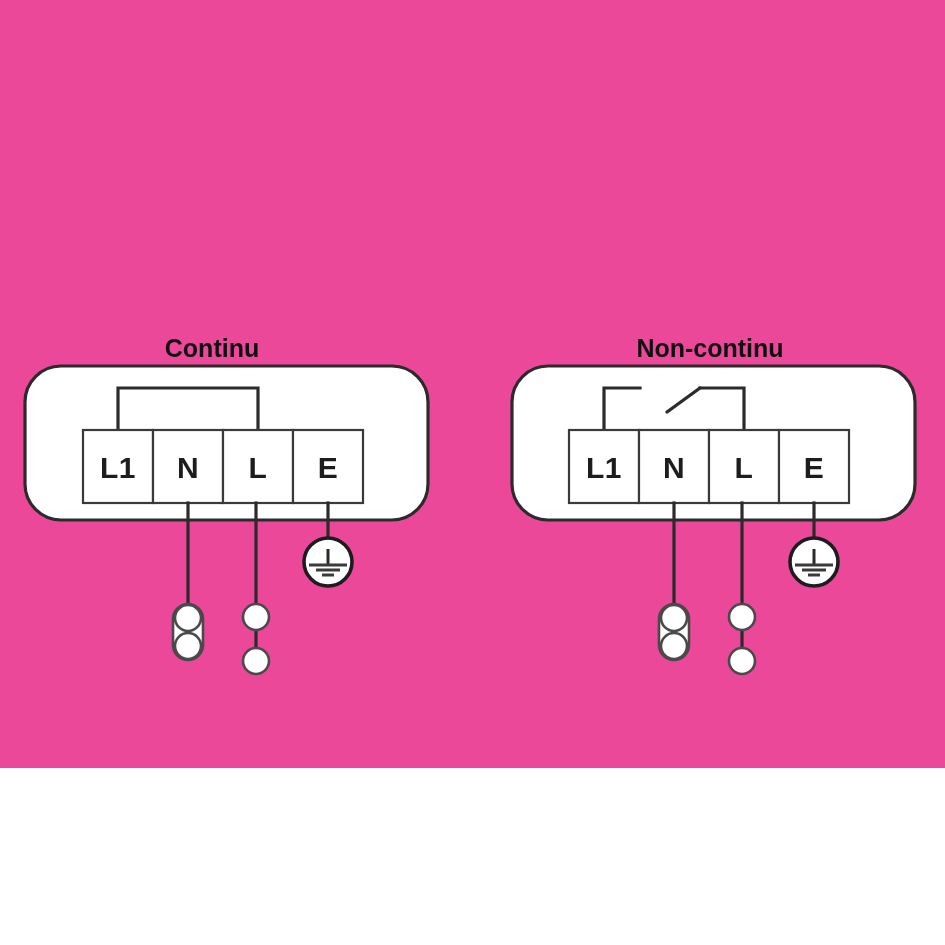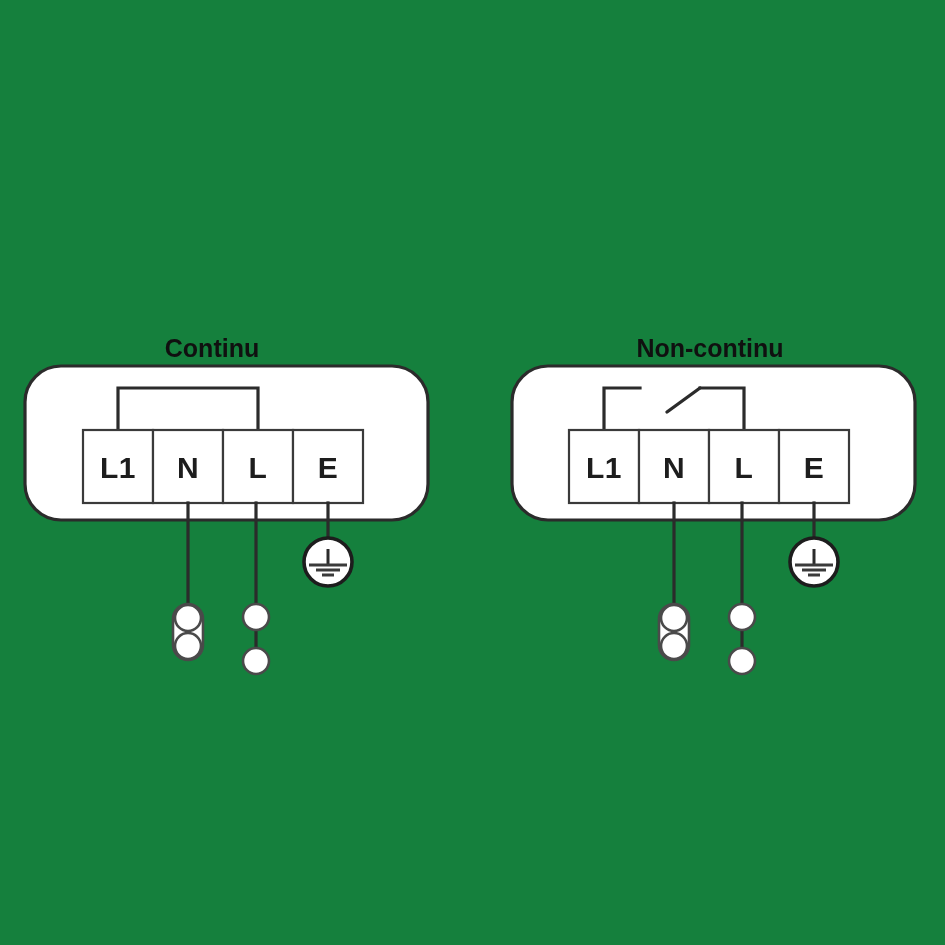--- a/index.html
+++ b/index.html
@@ -12,22 +12,22 @@
     width: 945px;
     height: 945px;
     font-family: "Liberation Sans", sans-serif;
     overflow: hidden;
     position: relative;
   }
   #stage {
     position: absolute;
     left: 0; top: 0;
     width: 945px;
-    height: 945px;
-    background: #15803d;
+    height: 768px;
+    background: #ec4899;
   }
   svg.diagram-canvas {
     position: absolute;
     left: 0; top: 0;
     width: 945px;
     height: 945px;
     display: block;
   }
   .enclosure-outline {
     fill: #ffffff;

